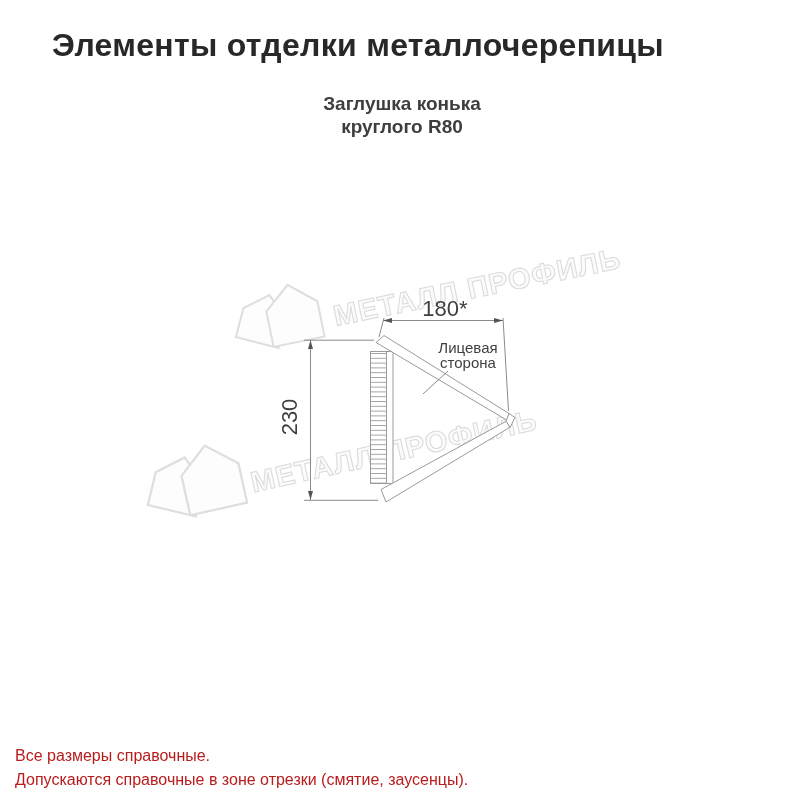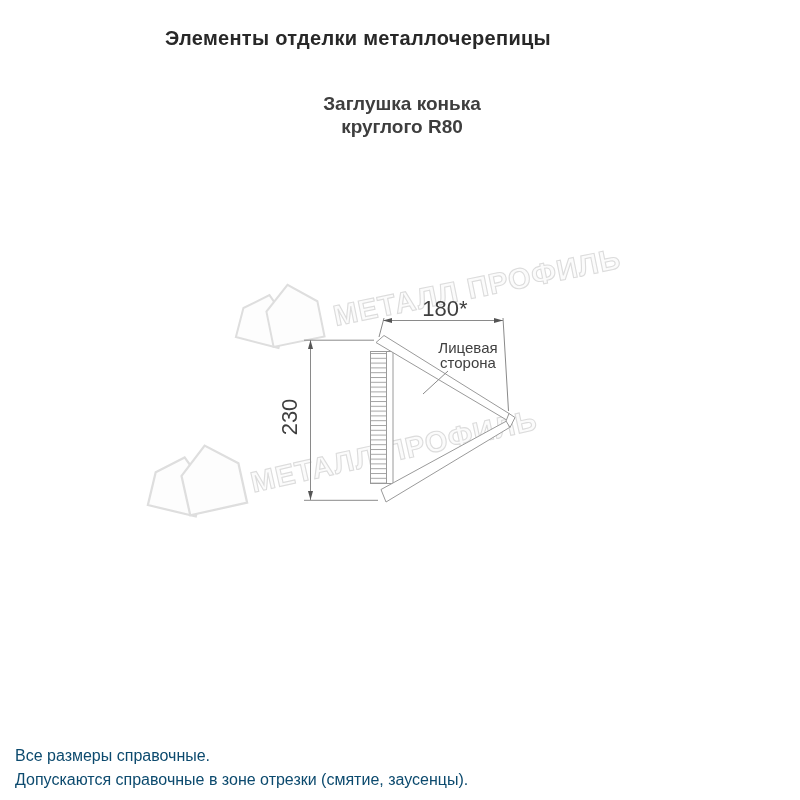--- a/index.html
+++ b/index.html
@@ -1,24 +1,24 @@
 <!DOCTYPE html>
 <html><head>
 <meta charset="utf-8">
 <style>
   html,body{margin:0;padding:0;background:#ffffff;}
   .page{position:relative;width:800px;height:800px;background:#fff;overflow:hidden;
         font-family:"Liberation Sans", sans-serif;}
   .page-title{position:absolute;top:27px;left:0;width:716px;text-align:center;
-        font-size:20px;font-weight:bold;color:#282828;letter-spacing:.3px;}
+        font-size:32px;font-weight:bold;color:#282828;letter-spacing:.3px;}
   .product-name{position:absolute;top:92px;left:2px;width:800px;text-align:center;
         font-size:19px;font-weight:bold;color:#3e3e3e;line-height:23px;}
   .product-type{position:absolute;top:150px;left:0;width:800px;text-align:center;
         font-size:19px;font-weight:bold;color:#3e3e3e;white-space:pre-wrap;}
-  .notes{position:absolute;left:15px;top:744px;font-size:16px;color:#0c4a6e;line-height:24px;}
+  .notes{position:absolute;left:15px;top:744px;font-size:16px;color:#b91c1c;line-height:24px;}
   svg.drawing{position:absolute;left:0;top:0;width:800px;height:800px;}
   .wm-shape{fill:#fdfdfd;stroke:#dedede;stroke-width:2;}
   .wm-text{font-family:"Liberation Sans",sans-serif;font-weight:bold;font-size:29px;
         letter-spacing:1px;fill:#fbfbfb;stroke:#dcdcdc;stroke-width:1.1px;}
   .outline{fill:#ffffff;stroke:#9a9a9a;stroke-width:1;stroke-linejoin:round;}
   .dimline{stroke:#8a8a8a;stroke-width:1;fill:none;}
   .arrow{fill:#555555;stroke:none;}
   .dimtext{font-family:"Liberation Sans",sans-serif;font-size:22px;fill:#3f3f3f;}
   .labeltext{font-family:"Liberation Sans",sans-serif;font-size:15px;fill:#3f3f3f;}
 </style>

